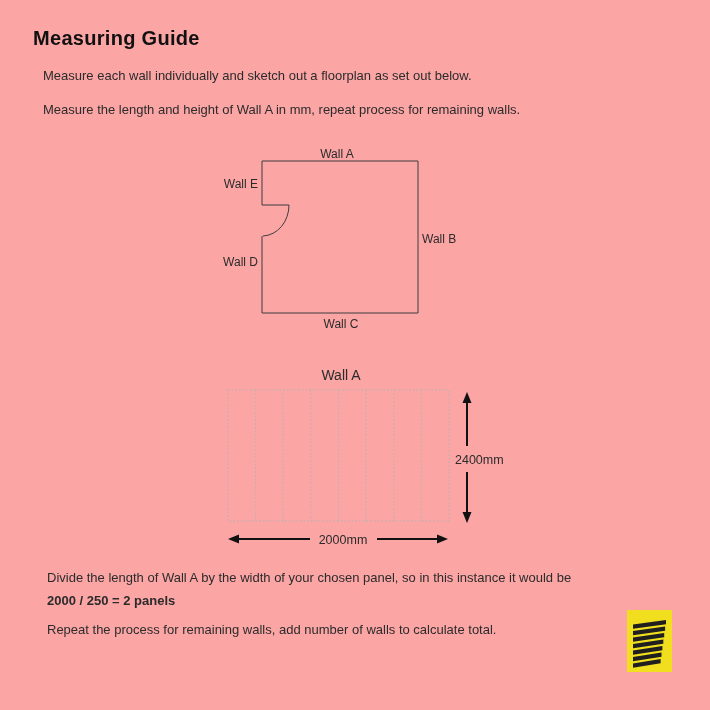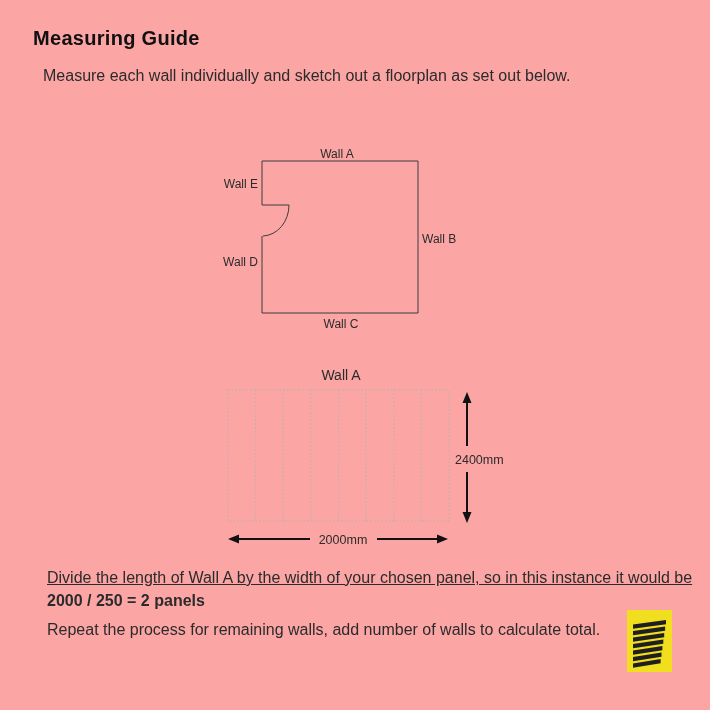--- a/index.html
+++ b/index.html
@@ -10,25 +10,25 @@
     font-family:"Liberation Sans","DejaVu Sans",sans-serif;
     color:#2b2b2b;
     overflow:hidden;
   }
   .abs{position:absolute;white-space:nowrap;}
   .title{
     left:33px;top:27px;
     font-size:20px;font-weight:bold;color:#111111;
     letter-spacing:0.3px;
   }
-  .body-text{font-size:16px;line-height:16px;color:#2b2b2b;}
+  .body-text{font-size:13px;line-height:16px;color:#2b2b2b;}
   .p1{left:43px;top:68px;}
   .p2{left:43px;top:102px;}
   .p3{left:45px;top:338px;}
-  .p4{left:47px;top:570px;text-decoration:underline;}
+  .p4{left:47px;top:570px;}
   .p5{left:47px;top:593px;font-weight:bold;}
   .p6{left:47px;top:622px;}
   svg text{
     font-family:"Liberation Sans","DejaVu Sans",sans-serif;
     fill:#2b2b2b;
   }
   .plan-line{stroke:#3d3d3d;stroke-width:1;fill:none;}
   .plan-label{font-size:12px;}
   .panel-title{font-size:14px;}
   .dim-label{font-size:12.5px;}
@@ -38,20 +38,21 @@
   .logo-box{left:627px;top:610px;width:45px;height:62px;}
 </style>
 </head>
 <body>
 
 <div class="page">
 
   <div class="abs title">Measuring Guide</div>
 
   <div class="abs body-text p1">Measure each wall individually and sketch out a floorplan as set out below.</div>
+  <div class="abs body-text p2">Measure the length and height of Wall A in mm, repeat process for remaining walls.</div>
 
   <svg class="abs" style="left:218px;top:142px;" width="248" height="196" viewBox="0 0 248 196">
 
     <path class="plan-line" d="M44,19 H200"></path>
     <path class="plan-line" d="M200,19 V171"></path>
     <path class="plan-line" d="M44,171 H200"></path>
     <path class="plan-line" d="M44,19 V63 M44,94 V171"></path>
 
     <path class="plan-line" d="M44,63 H71"></path>
     <path class="plan-line" d="M71,63 A27,31 0 0 1 45,94"></path>

